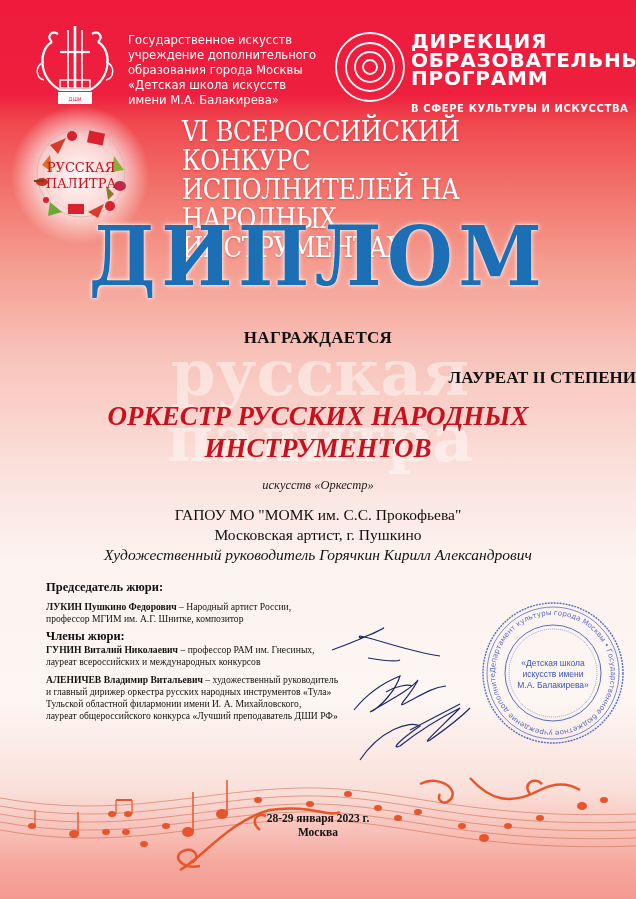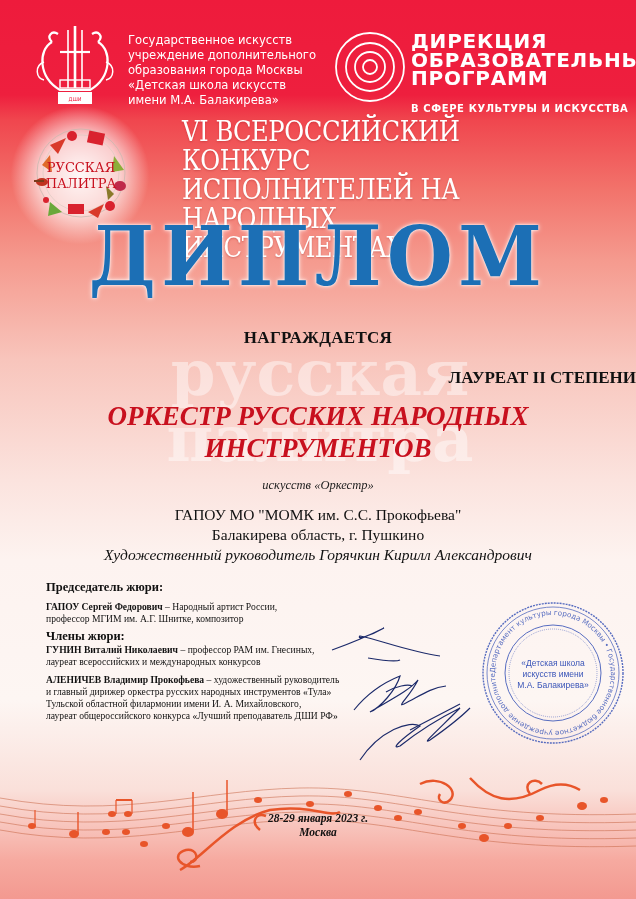--- a/index.html
+++ b/index.html
@@ -74,21 +74,21 @@
   
   #jury { left: 46px; top: 580px; width: 330px; color: #111; }
   #jury .h { font-weight: bold; font-size: 12.5px; margin: 0; }
   #jury .p { font-size: 9.6px; line-height: 12px; margin: 0; }
   #jury .p b { font-weight: bold; }
 
   #sign-svg { left: 300px; top: 600px; width: 190px; height: 170px; }
   #stamp { left: 478px; top: 598px; width: 150px; height: 150px; }
 
   #music { left: 0; top: 770px; width: 636px; height: 110px; }
-  #date { top: 811px; font-weight: bold; font-size: 11.5px; color: #111; line-height: 14px; font-style: italic; }
+  #date { top: 811px; font-weight: bold; font-size: 11.5px; color: #111; line-height: 14px; }
 </style>
 </head>
 <body>
 
 <svg id="logo-lyre" class="abs" viewBox="0 0 90 90">
   <g fill="none" stroke="#fff" stroke-width="2.2">
     <path d="M22 20 C8 28 8 55 30 68 L60 68 C82 55 82 28 68 20"></path>
     <path d="M22 20 C16 14 22 8 28 12"></path>
     <path d="M68 20 C74 14 68 8 62 12"></path>
     <path d="M14 40 C4 44 6 56 14 58" stroke-width="1.5"></path>
@@ -167,35 +167,35 @@
 
 <div id="awarded" class="abs center">НАГРАЖДАЕТСЯ</div>
 <div id="laureate" class="abs center">ЛАУРЕАТ II СТЕПЕНИ</div>
 <div id="winner" class="abs center">
   <div>ОРКЕСТР РУССКИХ НАРОДНЫХ</div>
   <div>ИНСТРУМЕНТОВ</div>
 </div>
 <div id="nomination" class="abs center">искусств «Оркестр»</div>
 <div id="org" class="abs center">
   <div>ГАПОУ МО "МОМК им. С.С. Прокофьева"</div>
-  <div>Балакирева область, г. Пушкино</div>
+  <div>Московская артист, г. Пушкино</div>
   <div class="i">Художественный руководитель Горячкин Кирилл Александрович</div>
 </div>
 
 <div id="jury" class="abs">
   <p class="h">Председатель жюри:</p>
   <div style="height:6px"></div>
-  <p class="p"><b>ГАПОУ Сергей Федорович</b><span> – Народный артист России,</span></p>
+  <p class="p"><b>ЛУКИН Пушкино Федорович</b><span> – Народный артист России,</span></p>
   <p class="p">профессор МГИМ им. А.Г. Шнитке, композитор</p>
   <div style="height:4px"></div>
   <p class="h">Члены жюри:</p>
   <p class="p"><b>ГУНИН Виталий Николаевич</b><span> – профессор РАМ им. Гнесиных,</span></p>
   <p class="p">лауреат всероссийских и международных конкурсов</p>
   <div style="height:6px"></div>
-  <p class="p"><b>АЛЕНИЧЕВ Владимир Прокофьева</b><span> – художественный руководитель</span></p>
+  <p class="p"><b>АЛЕНИЧЕВ Владимир Витальевич</b><span> – художественный руководитель</span></p>
   <p class="p">и главный дирижер оркестра русских народных инструментов «Тула»</p>
   <p class="p">Тульской областной филармонии имени И. А. Михайловского,</p>
   <p class="p">лауреат общероссийского конкурса «Лучший преподаватель ДШИ РФ»</p>
 </div>
 
 <svg id="sign-svg" class="abs" viewBox="0 0 190 170">
   <g fill="none" stroke="#1c2a6a" stroke-width="1.2">
     <path d="M32 50 C60 40 80 30 84 28 C70 36 56 40 60 36 C80 40 110 52 140 56"></path>
     <path d="M68 58 C80 60 96 62 100 60"></path>
     <path d="M54 110 C70 90 90 80 100 76 C96 90 80 108 70 112 C90 100 110 90 118 80 C110 96 96 108 104 104 C120 96 130 88 146 86"></path>

